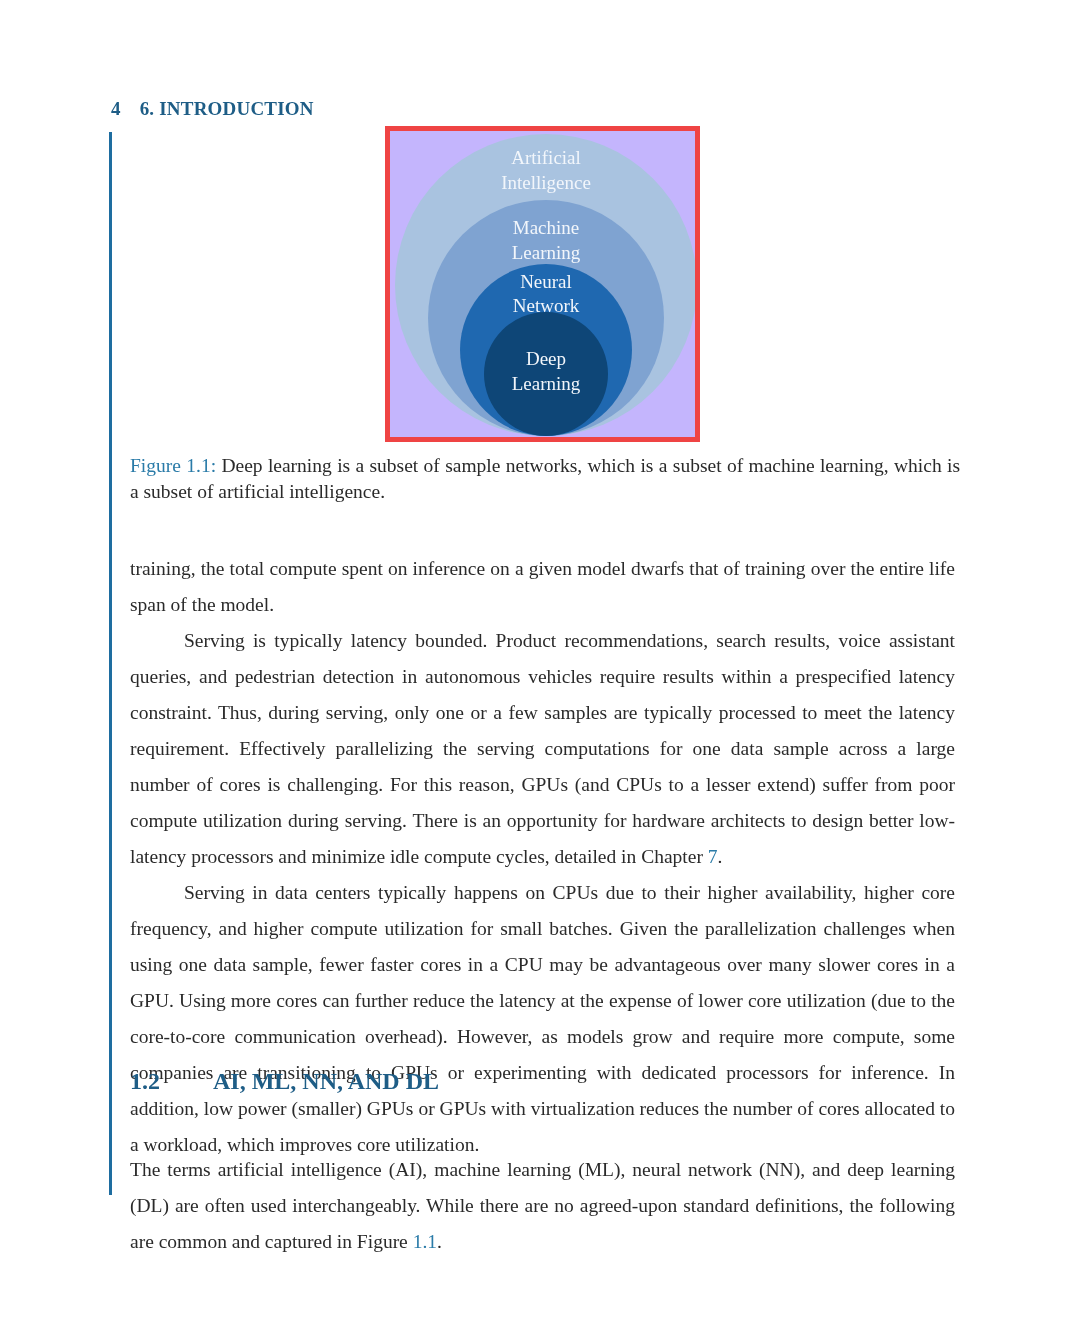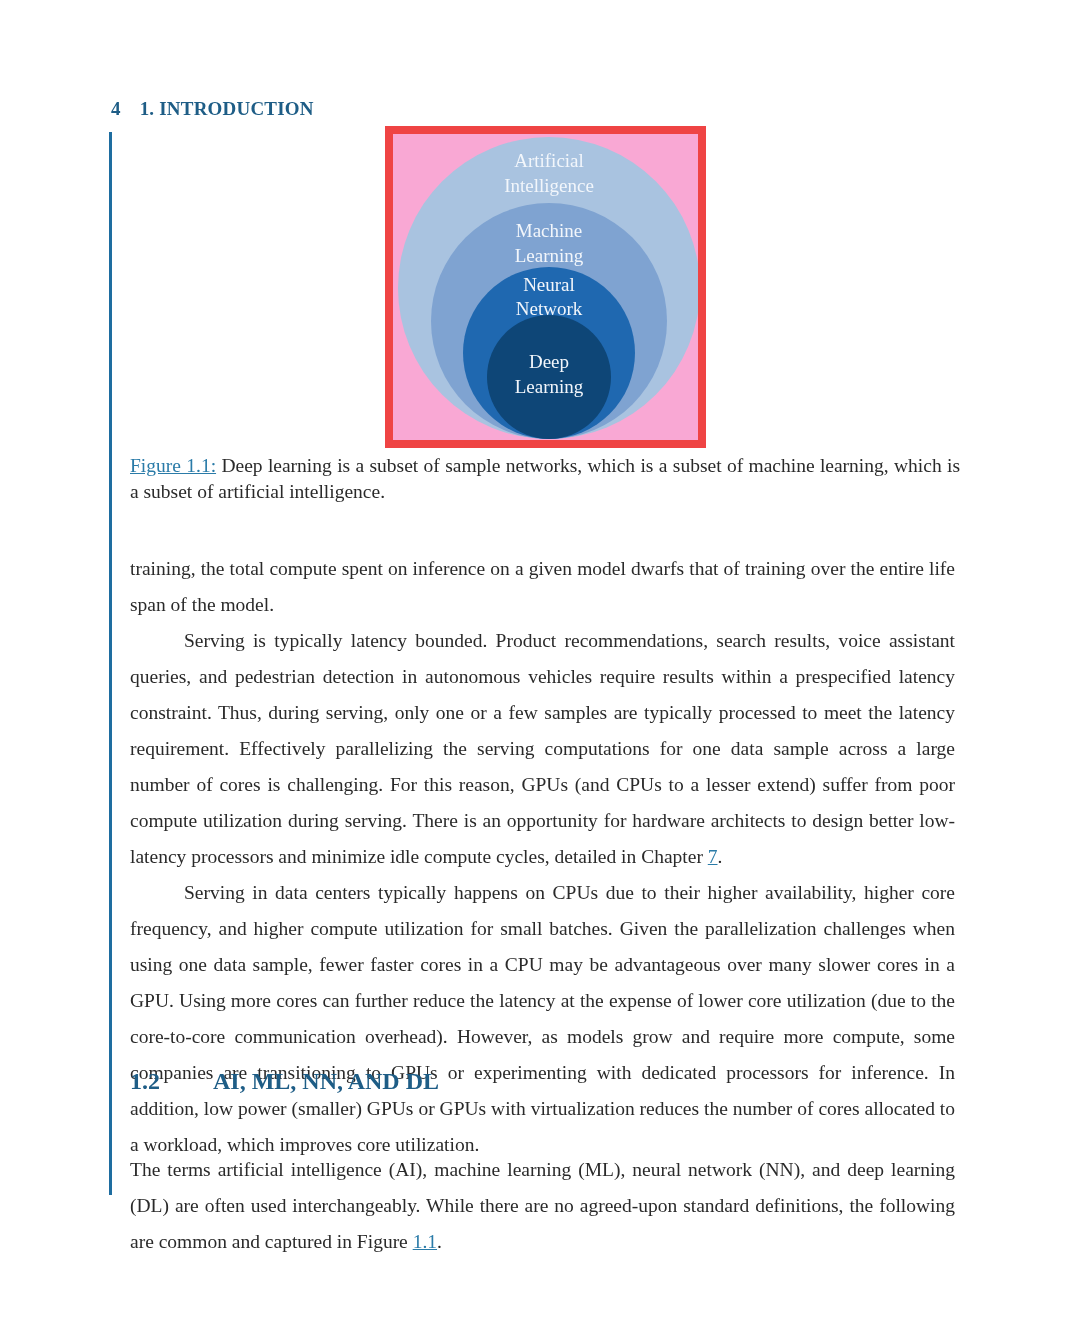--- a/index.html
+++ b/index.html
@@ -3,40 +3,40 @@
 <meta charset="utf-8">
 <style>
   html, body { margin: 0; padding: 0; background: #ffffff; }
   body { width: 1080px; height: 1332px; position: relative; overflow: hidden;
          font-family: "Liberation Serif", "DejaVu Serif", serif; color: #2a2a2a; }
   .running-head { position: absolute; left: 111px; top: 98px; font-size: 19px; font-weight: bold;
                   color: #1e5d86; letter-spacing: 0.2px; white-space: nowrap; }
   .running-head .page-num { margin-right: 14px; }
   .change-bar { position: absolute; left: 109px; top: 132px; width: 3px; height: 1063px; background: #1e6da0; }
   .figure-box { position: absolute; left: 385px; top: 126px; width: 305px; height: 306px;
-                border: 8px solid #ef4444; background: #f9a8d4; overflow: hidden; }
+                border: 5px solid #ef4444; background: #c4b5fd; overflow: hidden; }
   .figure-box svg { position: absolute; left: 0; top: 0; }
   .caption { position: absolute; left: 130px; top: 453px; width: 830px; font-size: 19.5px; line-height: 26px;
              color: #2a2a2a; text-align: justify; }
-  .caption .fig-ref, .link { color: #2a7ba8; text-decoration: underline; }
+  .caption .fig-ref, .link { color: #2a7ba8; }
   .body { position: absolute; left: 130px; width: 825px; font-size: 19.5px; line-height: 36px;
           text-align: justify; color: #2a2a2a; }
   .body p { margin: 0; }
   .body p.indent { text-indent: 54px; }
   .section-heading { position: absolute; left: 130px; top: 1068px; font-size: 24px; font-weight: bold;
                      color: #1e5d86; white-space: nowrap; }
   .section-heading .sec-num { display: inline-block; width: 83px; }
   .circle-label { font-family: "Liberation Serif", "DejaVu Serif", serif; font-size: 19px; fill: #f2f6fb; text-anchor: middle; }
 </style>
 </head>
 <body>
 
 <div class="running-head">
   <span class="page-num">4</span>
-  <span>1. INTRODUCTION</span>
+  <span>6. INTRODUCTION</span>
 </div>
 
 <div class="change-bar"></div>
 
 <div class="figure-box">
   <svg width="305" height="306" viewBox="0 0 305 306">
     <circle cx="156" cy="154" r="151" fill="#a9c3e0"></circle>
     <circle cx="156" cy="187" r="118" fill="#7fa3d1"></circle>
     <circle cx="156" cy="219" r="86" fill="#1f68b0"></circle>
     <circle cx="156" cy="243" r="62" fill="#0e4677"></circle>

